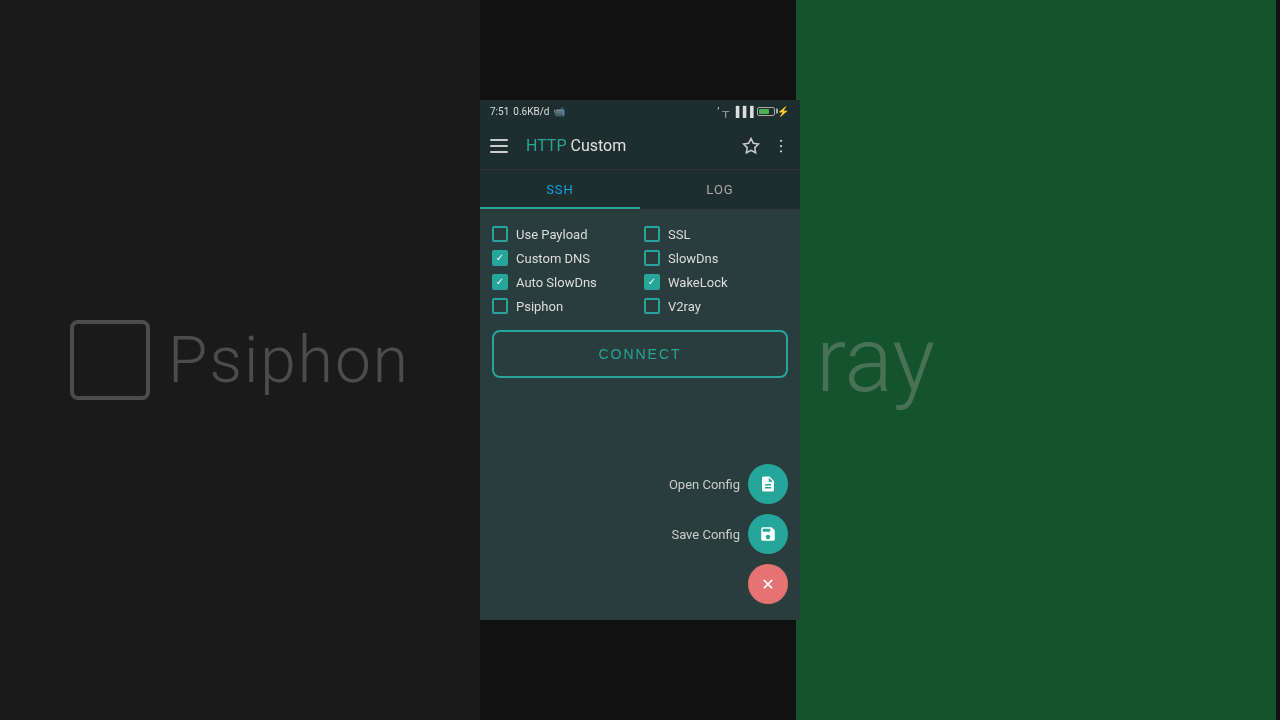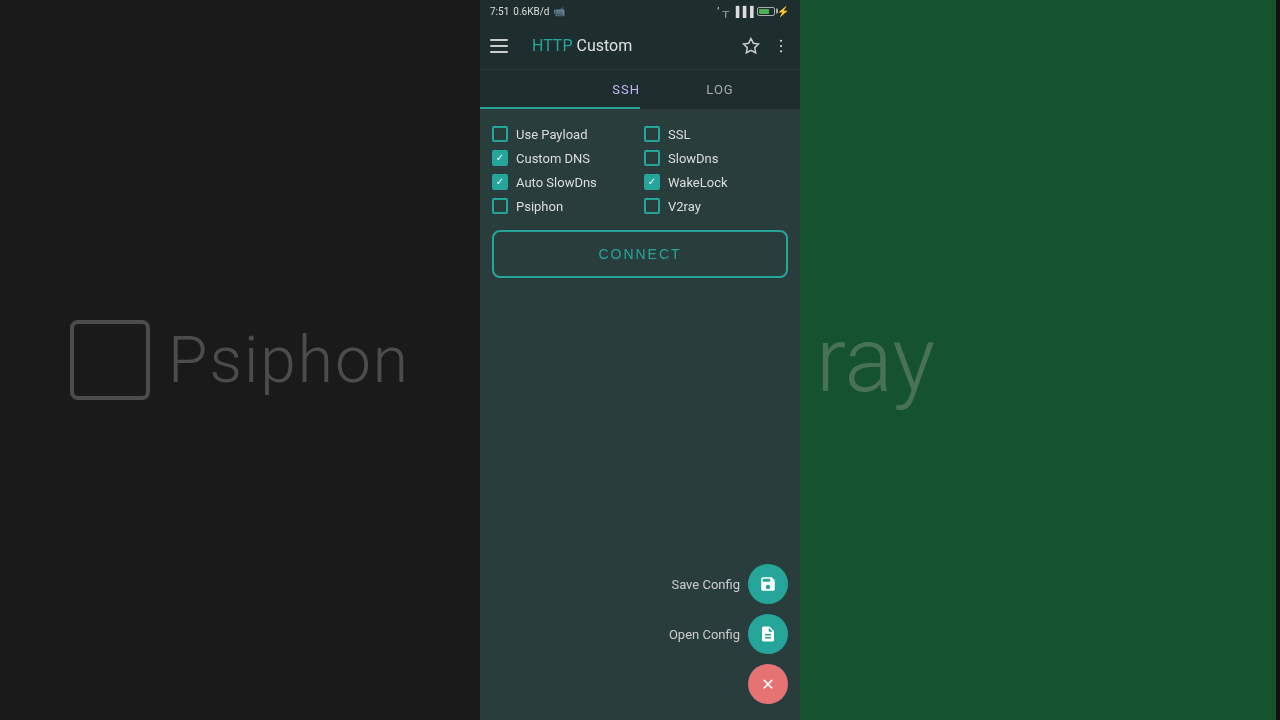--- a/index.html
+++ b/index.html
@@ -60,21 +60,21 @@
     .bg-right-text {
       font-size: 90px;
       color: #aaa;
       font-weight: 300;
       opacity: 0.35;
     }
 
     
     .phone {
       width: 320px;
-      height: 720px;
+      height: 520px;
       background: #2a3d3d;
       position: relative;
       z-index: 10;
       display: flex;
       flex-direction: column;
       overflow: hidden;
     }
 
     
     .status-bar {
@@ -121,21 +121,21 @@
       padding: 0 10px;
       display: flex;
       align-items: center;
       justify-content: space-between;
       height: 48px;
       border-bottom: 1px solid #333;
     }
     .app-bar-left {
       display: flex;
       align-items: center;
-      gap: 24px;
+      gap: 18px;
     }
     .hamburger-icon {
       display: flex;
       flex-direction: column;
       gap: 4px;
       cursor: pointer;
     }
     .hamburger-icon span {
       display: block;
       width: 18px;
@@ -177,22 +177,21 @@
       flex: 1;
       text-align: center;
       padding: 12px 0;
       font-size: 13px;
       letter-spacing: 1px;
       cursor: pointer;
       position: relative;
       color: #aaa;
     }
     .tab.active {
-      color: #c4b5fd;
-      text-align: right;
+      color: #0ea5e9;
     }
     .tab.active::after {
       content: '';
       position: absolute;
       bottom: 0;
       left: 0;
       right: 0;
       height: 2px;
       background: #26a69a;
     }
@@ -433,35 +432,35 @@
         <span class="option-label">V2ray</span>
       </div>
     </div>
 
     
     <button class="connect-btn">CONNECT</button>
 
     
     <div class="fab-container">
       <div class="fab-item">
+        <span class="fab-label">Open Config</span>
+        <button class="fab-btn">
+          <svg width="18" height="18" viewBox="0 0 24 24" fill="white">
+            <path d="M14 2H6a2 2 0 0 0-2 2v16a2 2 0 0 0 2 2h12a2 2 0 0 0 2-2V8l-6-6zm2 16H8v-2h8v2zm0-4H8v-2h8v2zm-3-5V3.5L18.5 9H13z"></path>
+          </svg>
+        </button>
+      </div>
+      <div class="fab-item">
         <span class="fab-label">Save Config</span>
         <button class="fab-btn">
           <svg width="18" height="18" viewBox="0 0 24 24" fill="white">
             <path d="M17 3H5a2 2 0 0 0-2 2v14a2 2 0 0 0 2 2h14a2 2 0 0 0 2-2V7l-4-4zm-5 16a3 3 0 1 1 0-6 3 3 0 0 1 0 6zm3-10H5V5h10v4z"></path>
           </svg>
         </button>
       </div>
-      <div class="fab-item">
-        <span class="fab-label">Open Config</span>
-        <button class="fab-btn">
-          <svg width="18" height="18" viewBox="0 0 24 24" fill="white">
-            <path d="M14 2H6a2 2 0 0 0-2 2v16a2 2 0 0 0 2 2h12a2 2 0 0 0 2-2V8l-6-6zm2 16H8v-2h8v2zm0-4H8v-2h8v2zm-3-5V3.5L18.5 9H13z"></path>
-          </svg>
-        </button>
-      </div>
       <div class="fab-item fab-close-standalone">
         <button class="fab-btn fab-close">
           <span>✕</span>
         </button>
       </div>
     </div>
 
   </div>
 </div>
 

